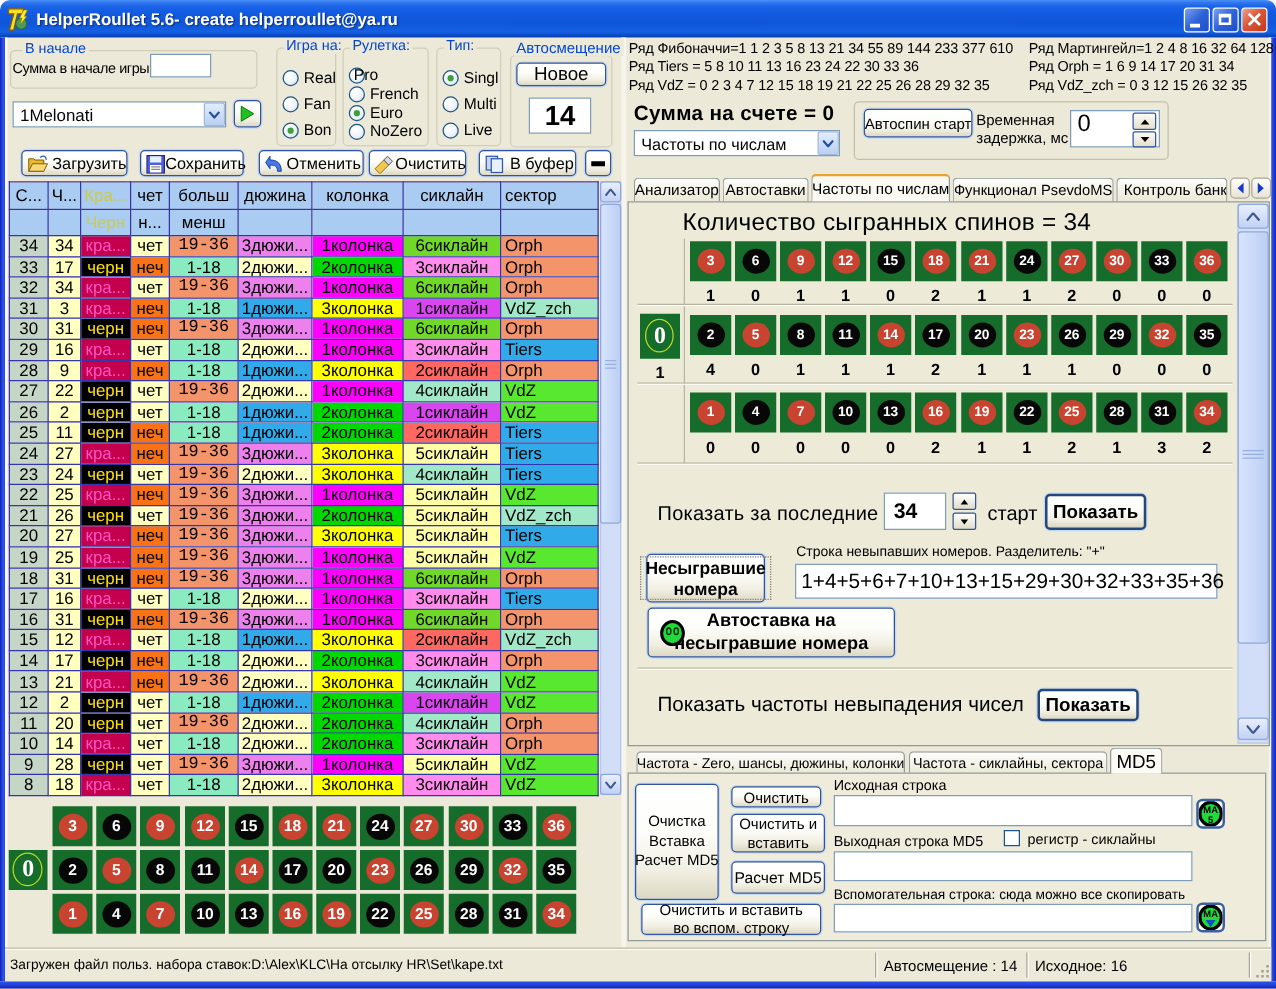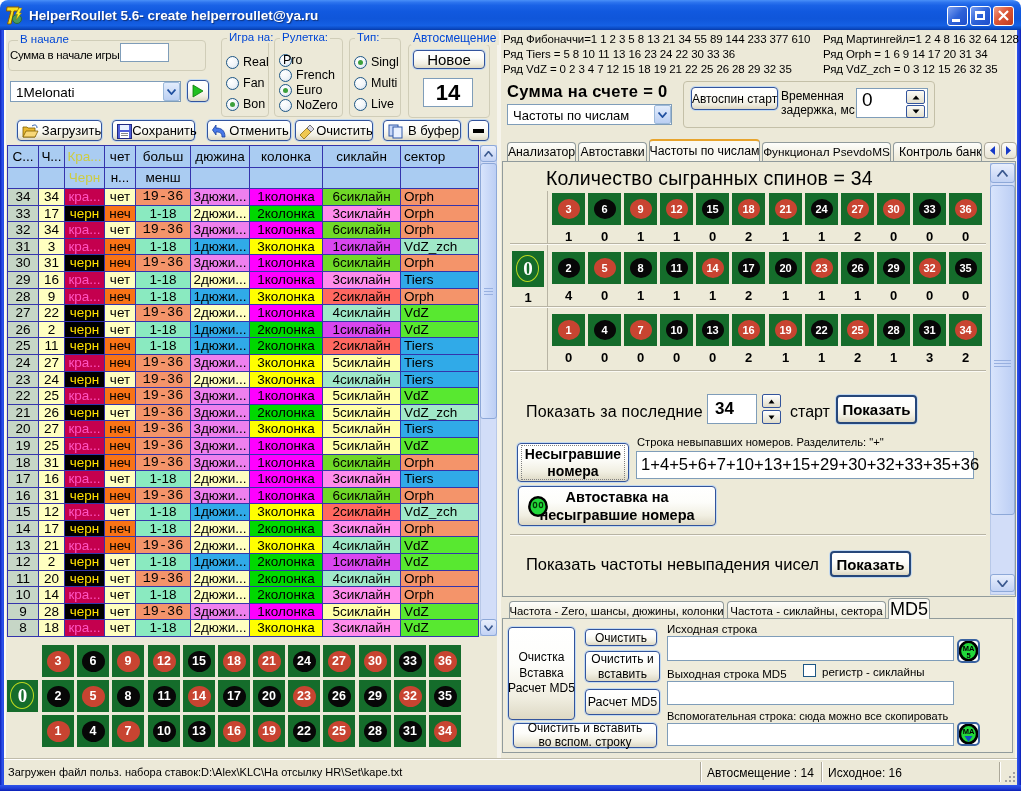--- a/index.html
+++ b/index.html
@@ -873,21 +873,21 @@
     </svg>
   </div>
 <div class="abs" style="left:762px;top:410px;width:19px;height:14px;border:1px solid #33549C;border-radius:2px;background:linear-gradient(180deg,#fff,#E0DCC8);display:flex;align-items:center;justify-content:center">
     <svg width="7" height="5" viewBox="0 0 7 5">
       <path d="M0.5 0.5 L3.5 4.5 L6.5 0.5" fill="#000"></path>
     </svg>
   </div>
 <div class="lab" style="left:790px;top:403px;font-size:16px">старт</div>
 <div class="xpbtn" style="left:836px;top:395px;width:81px;height:29px;font-size:15px;font-weight:bold;border-width:2px;border-color:#26477A">Показать</div>
 <div class="lab" style="left:637px;top:436px;font-size:11.2px">Строка невыпавших номеров. Разделитель: "+"</div>
-<div class="xpbtn" style="left:517px;top:443px;width:112px;height:39px;font-size:14px;font-weight:bold;line-height:1.15;flex-direction:column">
+<div class="xpbtn" style="left:517px;top:443px;width:95px;height:39px;font-size:14px;font-weight:bold;line-height:1.15;flex-direction:column">
  <div style="border:1px dotted #808080;padding:0 3px;text-align:center">Несыгравшие<br>номера</div>
   </div>
 <div class="tf" style="left:636px;top:451px;width:338px;height:28px;font-size:16.6px;padding-left:4px;line-height:26px">1+4+5+6+7+10+13+15+29+30+32+33+35+36</div>
 <div class="xpbtn" style="left:518px;top:486px;width:198px;height:40px;font-size:14.5px;font-weight:bold;line-height:1.25;text-align:center">
  <svg class="abs" style="left:9px;top:9px" width="20" height="21" viewBox="0 0 20 21">
   <ellipse cx="10" cy="10.5" rx="8.7" ry="9.3" fill="#22D83A" stroke="#000" stroke-width="2.4"></ellipse>
   <ellipse cx="7" cy="9" rx="1.7" ry="2.6" fill="none" stroke="#063A06" stroke-width="1.2"></ellipse>
   <ellipse cx="13" cy="9" rx="1.7" ry="2.6" fill="none" stroke="#063A06" stroke-width="1.2"></ellipse>
     </svg>
  <span>Автоставка на<br>несыгравшие номера</span>
@@ -909,21 +909,21 @@
     </svg>
   </div>
 <div class="sbthumb" style="left:990px;top:185px;width:25px;height:330px">
     <div class="grip" style="top:174px"></div>
     <div class="grip" style="top:177px"></div>
     <div class="grip" style="top:180px"></div>
   </div>
 
 <div class="tab" style="left:509px;top:601px;width:215px;height:18px;font-size:11.3px">Частота - Zero, шансы, дюжины, колонки</div>
 <div class="tab" style="left:727px;top:601px;width:159px;height:18px;font-size:11.5px">Частота - сиклайны, сектора</div>
-<div class="tab tabact" style="left:888px;top:598px;width:42px;height:21px;background:#FBFAF4;border-top:1px solid #919B9C;font-size:18px">MD5</div>
+<div class="tab tabact" style="left:888px;top:598px;width:42px;height:21px;background:#FBFAF4;border-top:1px solid #919B9C;font-size:15px">MD5</div>
 
 <div class="panel" style="left:502px;top:618px;width:511px;height:135px;background:#EFECDC"></div>
 <div class="xpbtn" style="left:508px;top:627px;width:67px;height:93px;font-size:12px;line-height:1.3;flex-direction:column;text-align:center">Очистка<br>Вставка<br>Расчет MD5</div>
 <div class="xpbtn" style="left:585px;top:629px;width:72px;height:17px;font-size:12px">Очистить</div>
 <div class="xpbtn" style="left:585px;top:651px;width:75px;height:31px;font-size:12px;line-height:1.2;flex-direction:column;text-align:center">Очистить и<br>вставить</div>
 <div class="xpbtn" style="left:585px;top:689px;width:75px;height:26px;font-size:12.5px">Расчет MD5</div>
 <div class="xpbtn" style="left:513px;top:723px;width:144px;height:25px;font-size:12px;line-height:1.1;flex-direction:column;text-align:center">Очистить и  вставить<br>во вспом. строку</div>
 <div class="lab" style="left:667px;top:623px;font-size:11.5px">Исходная строка</div>
 <div class="tf" style="left:667px;top:636px;width:287px;height:25px"></div>
 <div class="abs" style="left:957px;top:639px;width:23px;height:24px;border:2px solid #3A62A0;border-radius:5px;background:#fff"></div>

